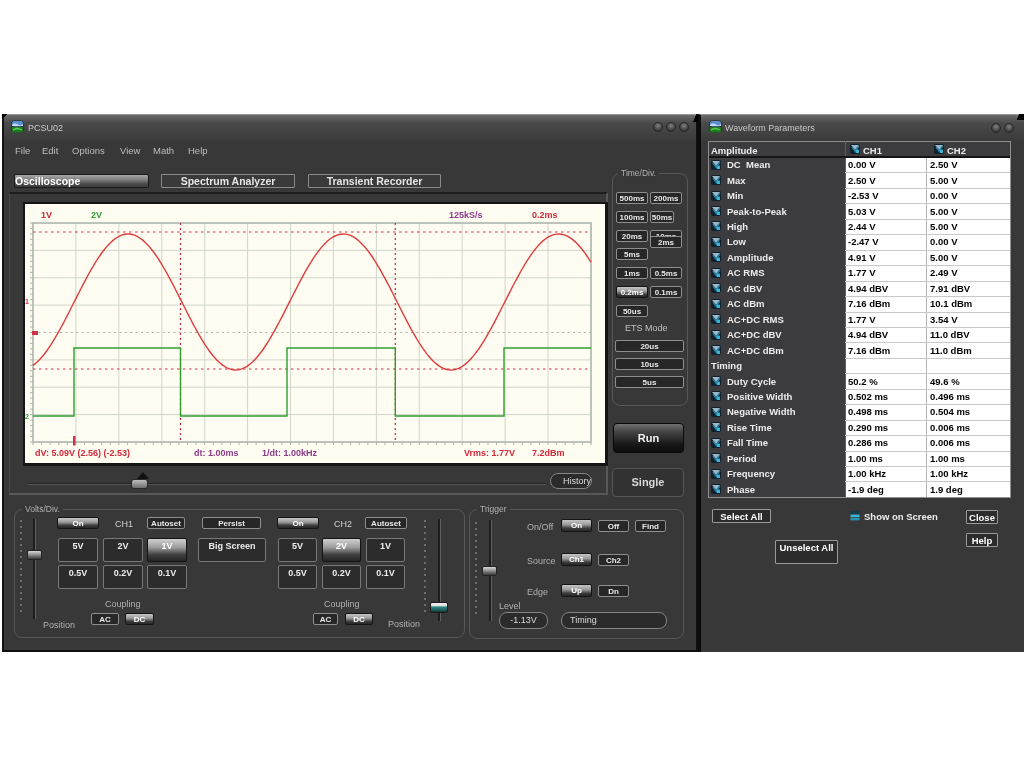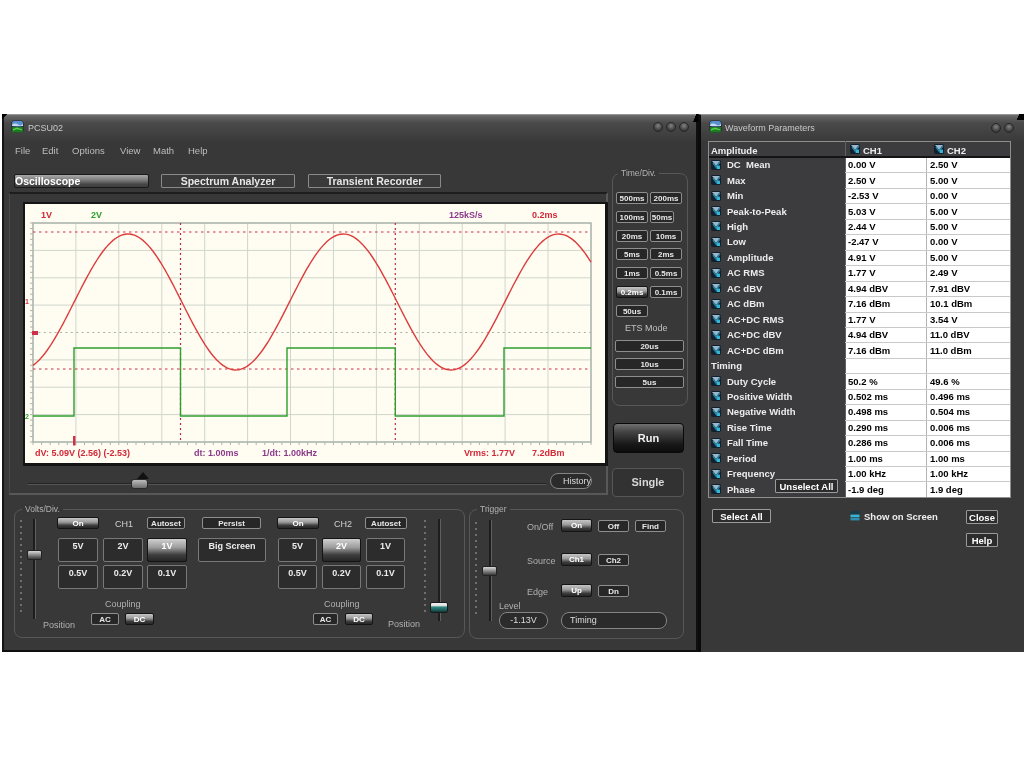--- a/index.html
+++ b/index.html
@@ -221,21 +221,21 @@
 
 <div class="gbx" style="left:612px;top:173px;width:76px;height:233px"></div>
 <div class="glab" style="left:618px;top:168px">Time/Div.</div>
 <div class="sb" style="left:616px;top:192px;width:32px">500ms</div>
 <div class="sb" style="left:650px;top:192px;width:32px">200ms</div>
 <div class="sb" style="left:616px;top:211px;width:32px">100ms</div>
 <div class="sb" style="left:650px;top:211px;width:24px">50ms</div>
 <div class="sb" style="left:616px;top:230px;width:32px">20ms</div>
 <div class="sb" style="left:650px;top:230px;width:32px">10ms</div>
 <div class="sb" style="left:616px;top:248px;width:32px">5ms</div>
-<div class="sb" style="left:650px;top:248px;width:32px">2ms</div>
+<div class="sb" style="left:650px;top:236px;width:32px">2ms</div>
 <div class="sb" style="left:616px;top:267px;width:32px">1ms</div>
 <div class="sb" style="left:650px;top:267px;width:32px">0.5ms</div>
 <div class="sb sel" style="left:616px;top:286px;width:32px">0.2ms</div>
 <div class="sb" style="left:650px;top:286px;width:32px">0.1ms</div>
 <div class="sb" style="left:616px;top:305px;width:32px">50us</div>
 <div class="lbl" style="left:625px;top:323px;font-size:9px;color:#c0c0c0">ETS Mode</div>
 <div class="sb" style="left:615px;top:340px;width:69px">20us</div>
 <div class="sb" style="left:615px;top:358px;width:69px">10us</div>
 <div class="sb" style="left:615px;top:376px;width:69px">5us</div>
 <div class="ab" style="left:613px;top:423px;width:71px;height:30px;background:linear-gradient(180deg,#707070,#444 28%,#181818 72%,#0d0d0d);border:1px solid #090909;border-radius:4px;color:#f2f2f2;font-weight:bold;font-size:11px;text-align:center;line-height:28px">Run</div>
@@ -537,21 +537,21 @@
     <path d="M1,1 h8 l-4,5 z" fill="#9db8cc"></path>
     <path d="M2,3 l3,4 4,-5" stroke="#2a7f9f" stroke-width="1.4" fill="none"></path>
     <rect x="5.6" y="5.6" width="3.4" height="3.4" fill="#35b6d8"></rect>
   </svg>
 <div class="tl" style="left:727px;top:483.6px">Phase</div>
 <div class="td" style="left:848px;top:483.6px">-1.9 deg</div>
 <div class="td" style="left:930px;top:483.6px">1.9 deg</div>
 <div class="rl" style="left:845px;top:481.4px;width:165px"></div>
 
 <div class="btn2" style="left:712px;top:509px;width:59px;height:14px;line-height:13px">Select All</div>
-<div class="btn2" style="left:775px;top:479px;width:63px;height:14px;line-height:13px">Unselect All</div>
+<div class="btn2" style="left:775px;top:540px;width:63px;height:24px;line-height:13px">Unselect All</div>
 <svg class="cb" style="left:850px;top:511px" viewBox="0 0 10 10">
     <rect x="0" y="0" width="10" height="3" rx="1" fill="#1a3a48"></rect>
     <rect x="0.5" y="3.6" width="9" height="2.6" fill="#35b6d8"></rect>
     <rect x="0.5" y="6.8" width="9" height="2.6" fill="#2a92b0"></rect>
   </svg>
 <div class="tl" style="left:864px;top:511px">Show on Screen</div>
 <div class="btn2" style="left:966px;top:510px;width:32px;height:14px;line-height:13px">Close</div>
 <div class="btn2" style="left:966px;top:533px;width:32px;height:14px;line-height:13px">Help</div>
 
 <div class="ab" style="left:1014px;top:114px;width:10px;height:6px;background:linear-gradient(115deg,transparent 40%,#000 42%)"></div>

